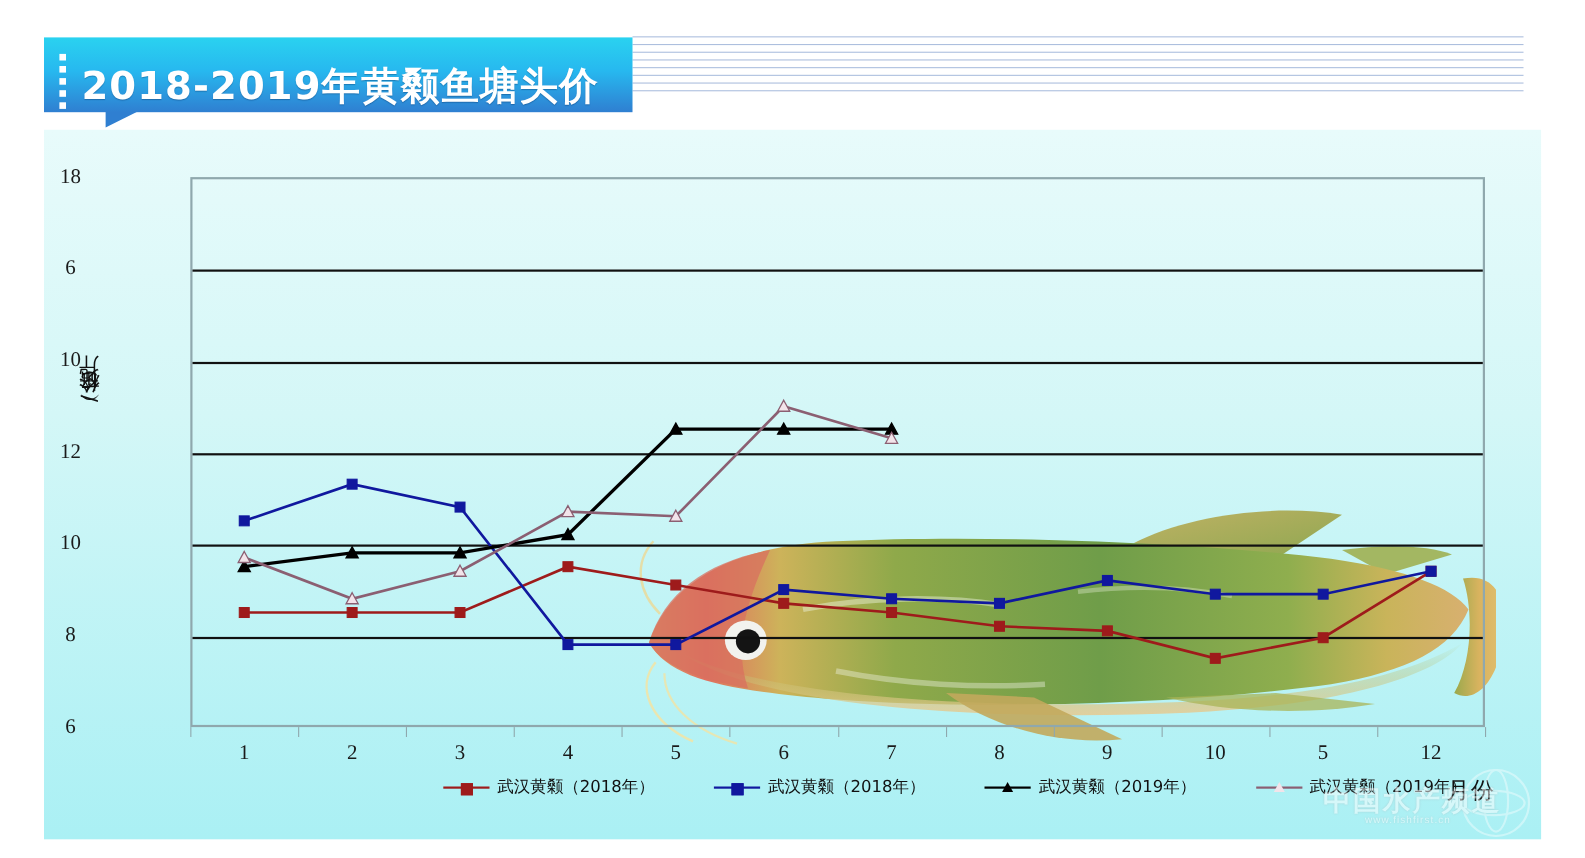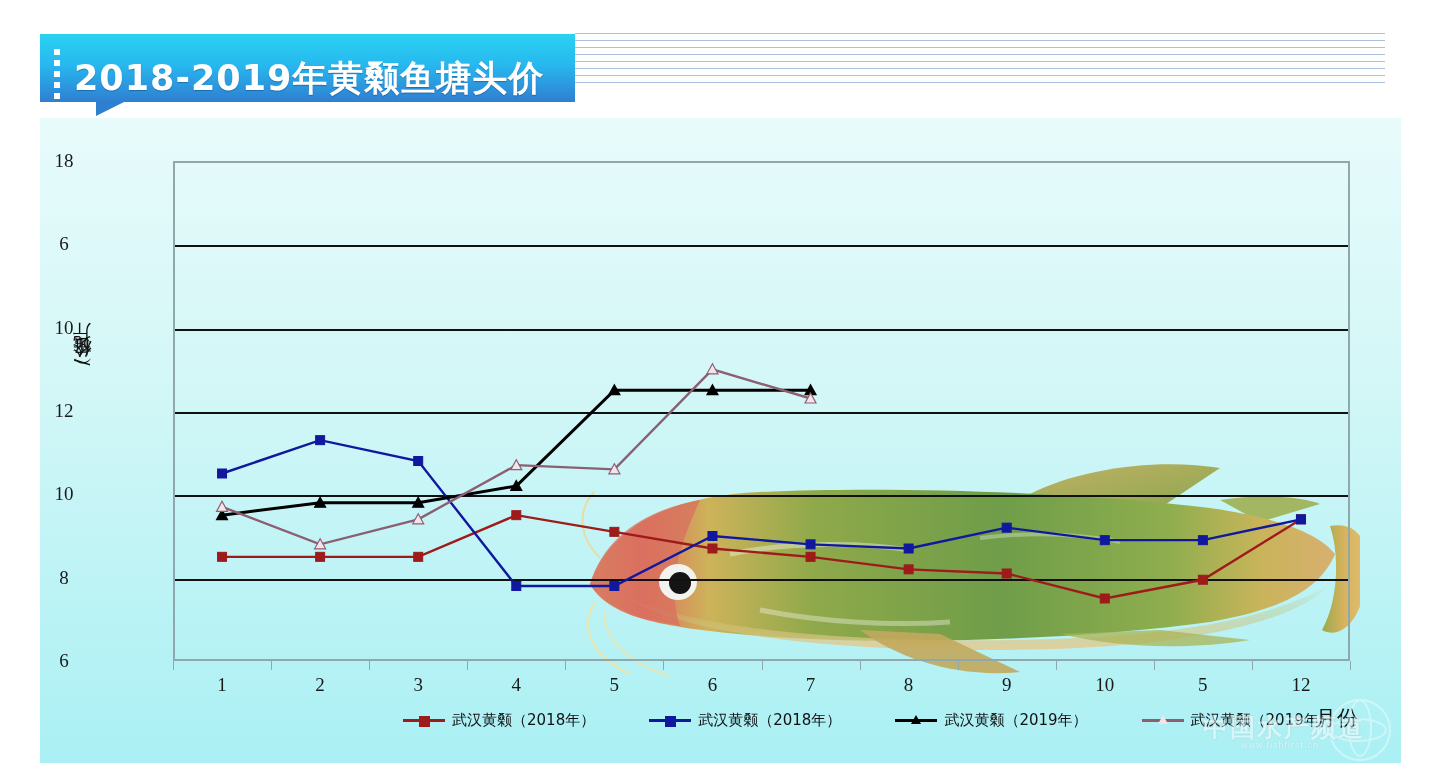--- a/index.html
+++ b/index.html
@@ -65,21 +65,21 @@
   
   #fish{
     position:absolute;left:520px;top:316px;width:800px;height:250px;
     pointer-events:none;
   }
   
   #series-svg{position:absolute;left:133px;top:43px;width:1177px;height:500px;overflow:visible;}
   
   #legend{
     position:absolute;left:133px;top:588px;width:1180px;height:28px;
-    display:flex;align-items:center;gap:54px;padding-left:230px;box-sizing:border-box;
+    display:flex;align-items:flex-start;gap:54px;padding-left:230px;box-sizing:border-box;
   }
   .legend-item{display:flex;align-items:center;gap:7px;font-size:15px;color:#111;
      font-family:"DejaVu Sans","Liberation Sans",sans-serif;white-space:nowrap;}
   .legend-swatch{width:42px;height:14px;position:relative;}
   .legend-swatch .ln{position:absolute;left:0;top:6px;width:42px;height:2.5px;}
   .legend-swatch .mk{position:absolute;left:16px;top:3px;width:9px;height:9px;}
   
   #watermark{
     position:absolute;right:8px;bottom:4px;width:196px;height:66px;
     opacity:.5;pointer-events:none;

